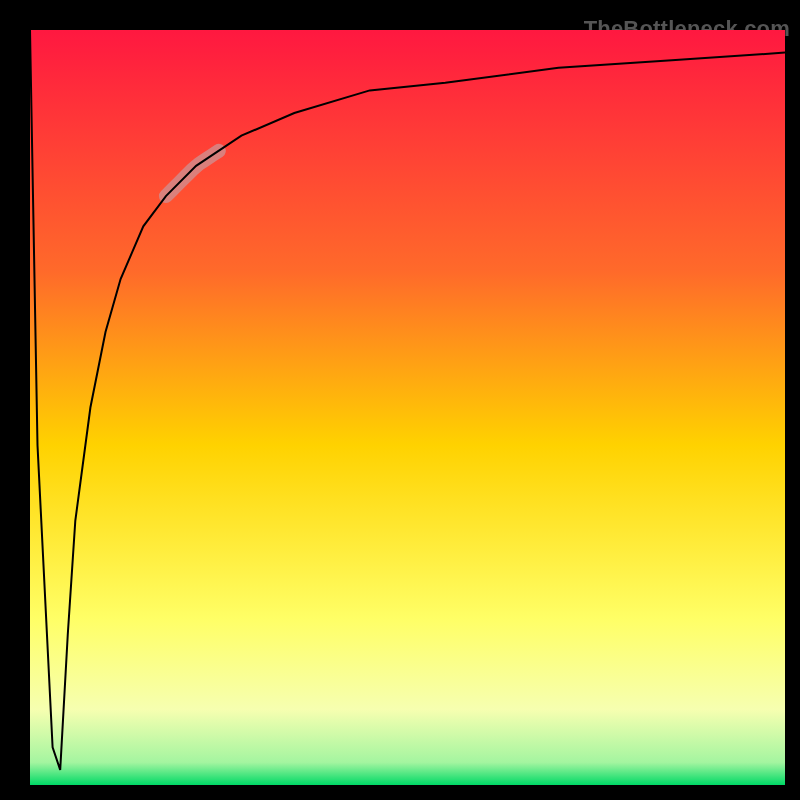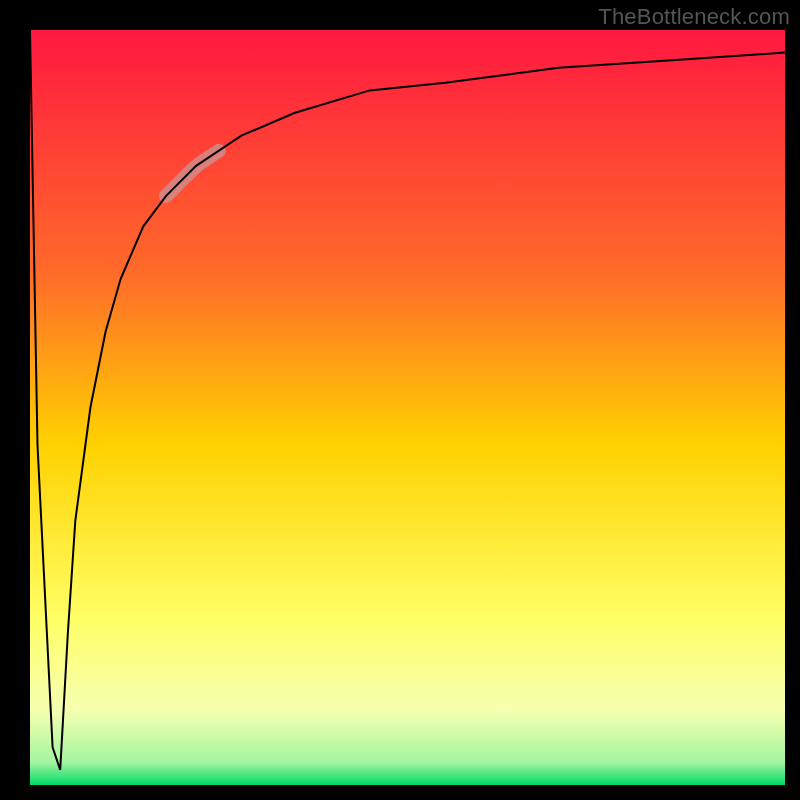--- a/index.html
+++ b/index.html
@@ -12,25 +12,25 @@
     overflow: hidden;
   }
   .frame {
     position: relative;
     width: 800px;
     height: 800px;
     background: #000;
   }
   .watermark {
     position: absolute;
-    top: 4px;
+    top: 16px;
     right: 10px;
     color: #555;
     font-size: 22px;
-    font-weight: 400;
+    font-weight: 700;
     letter-spacing: 0.2px;
     user-select: none;
   }
   .plot-area {
     position: absolute;
     left: 30px;
     top: 30px;
     width: 755px;
     height: 755px;
   }

